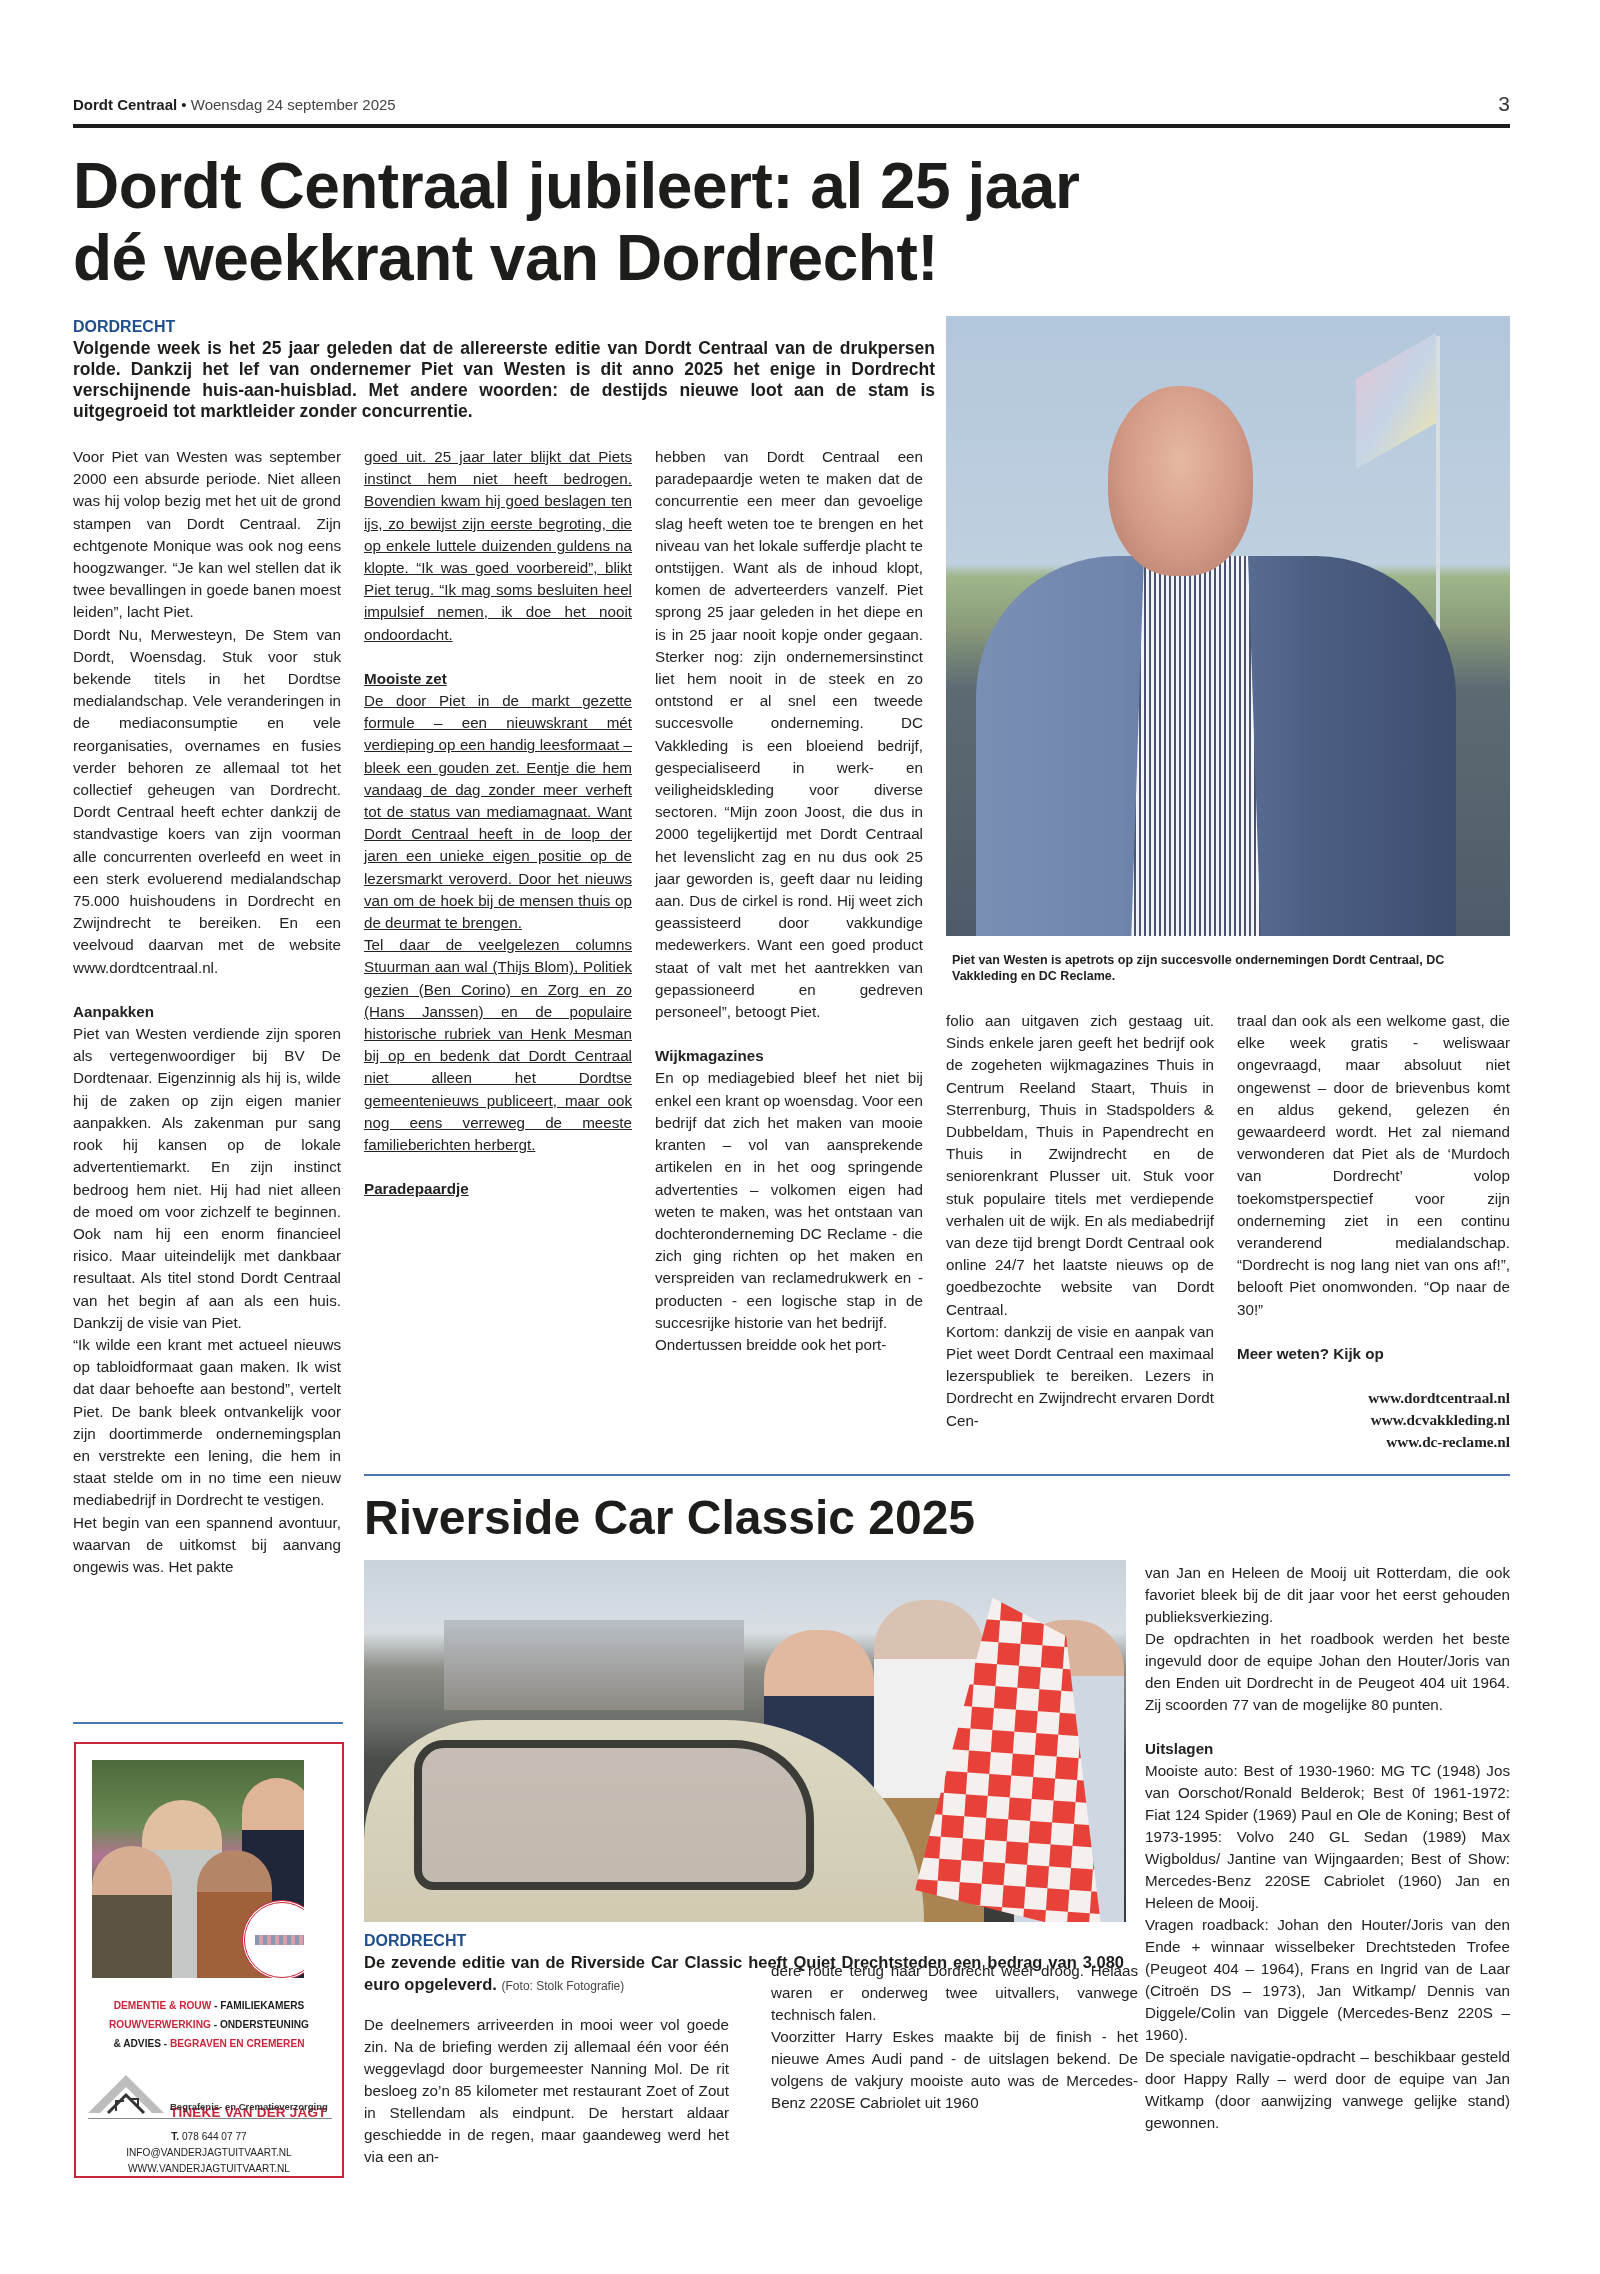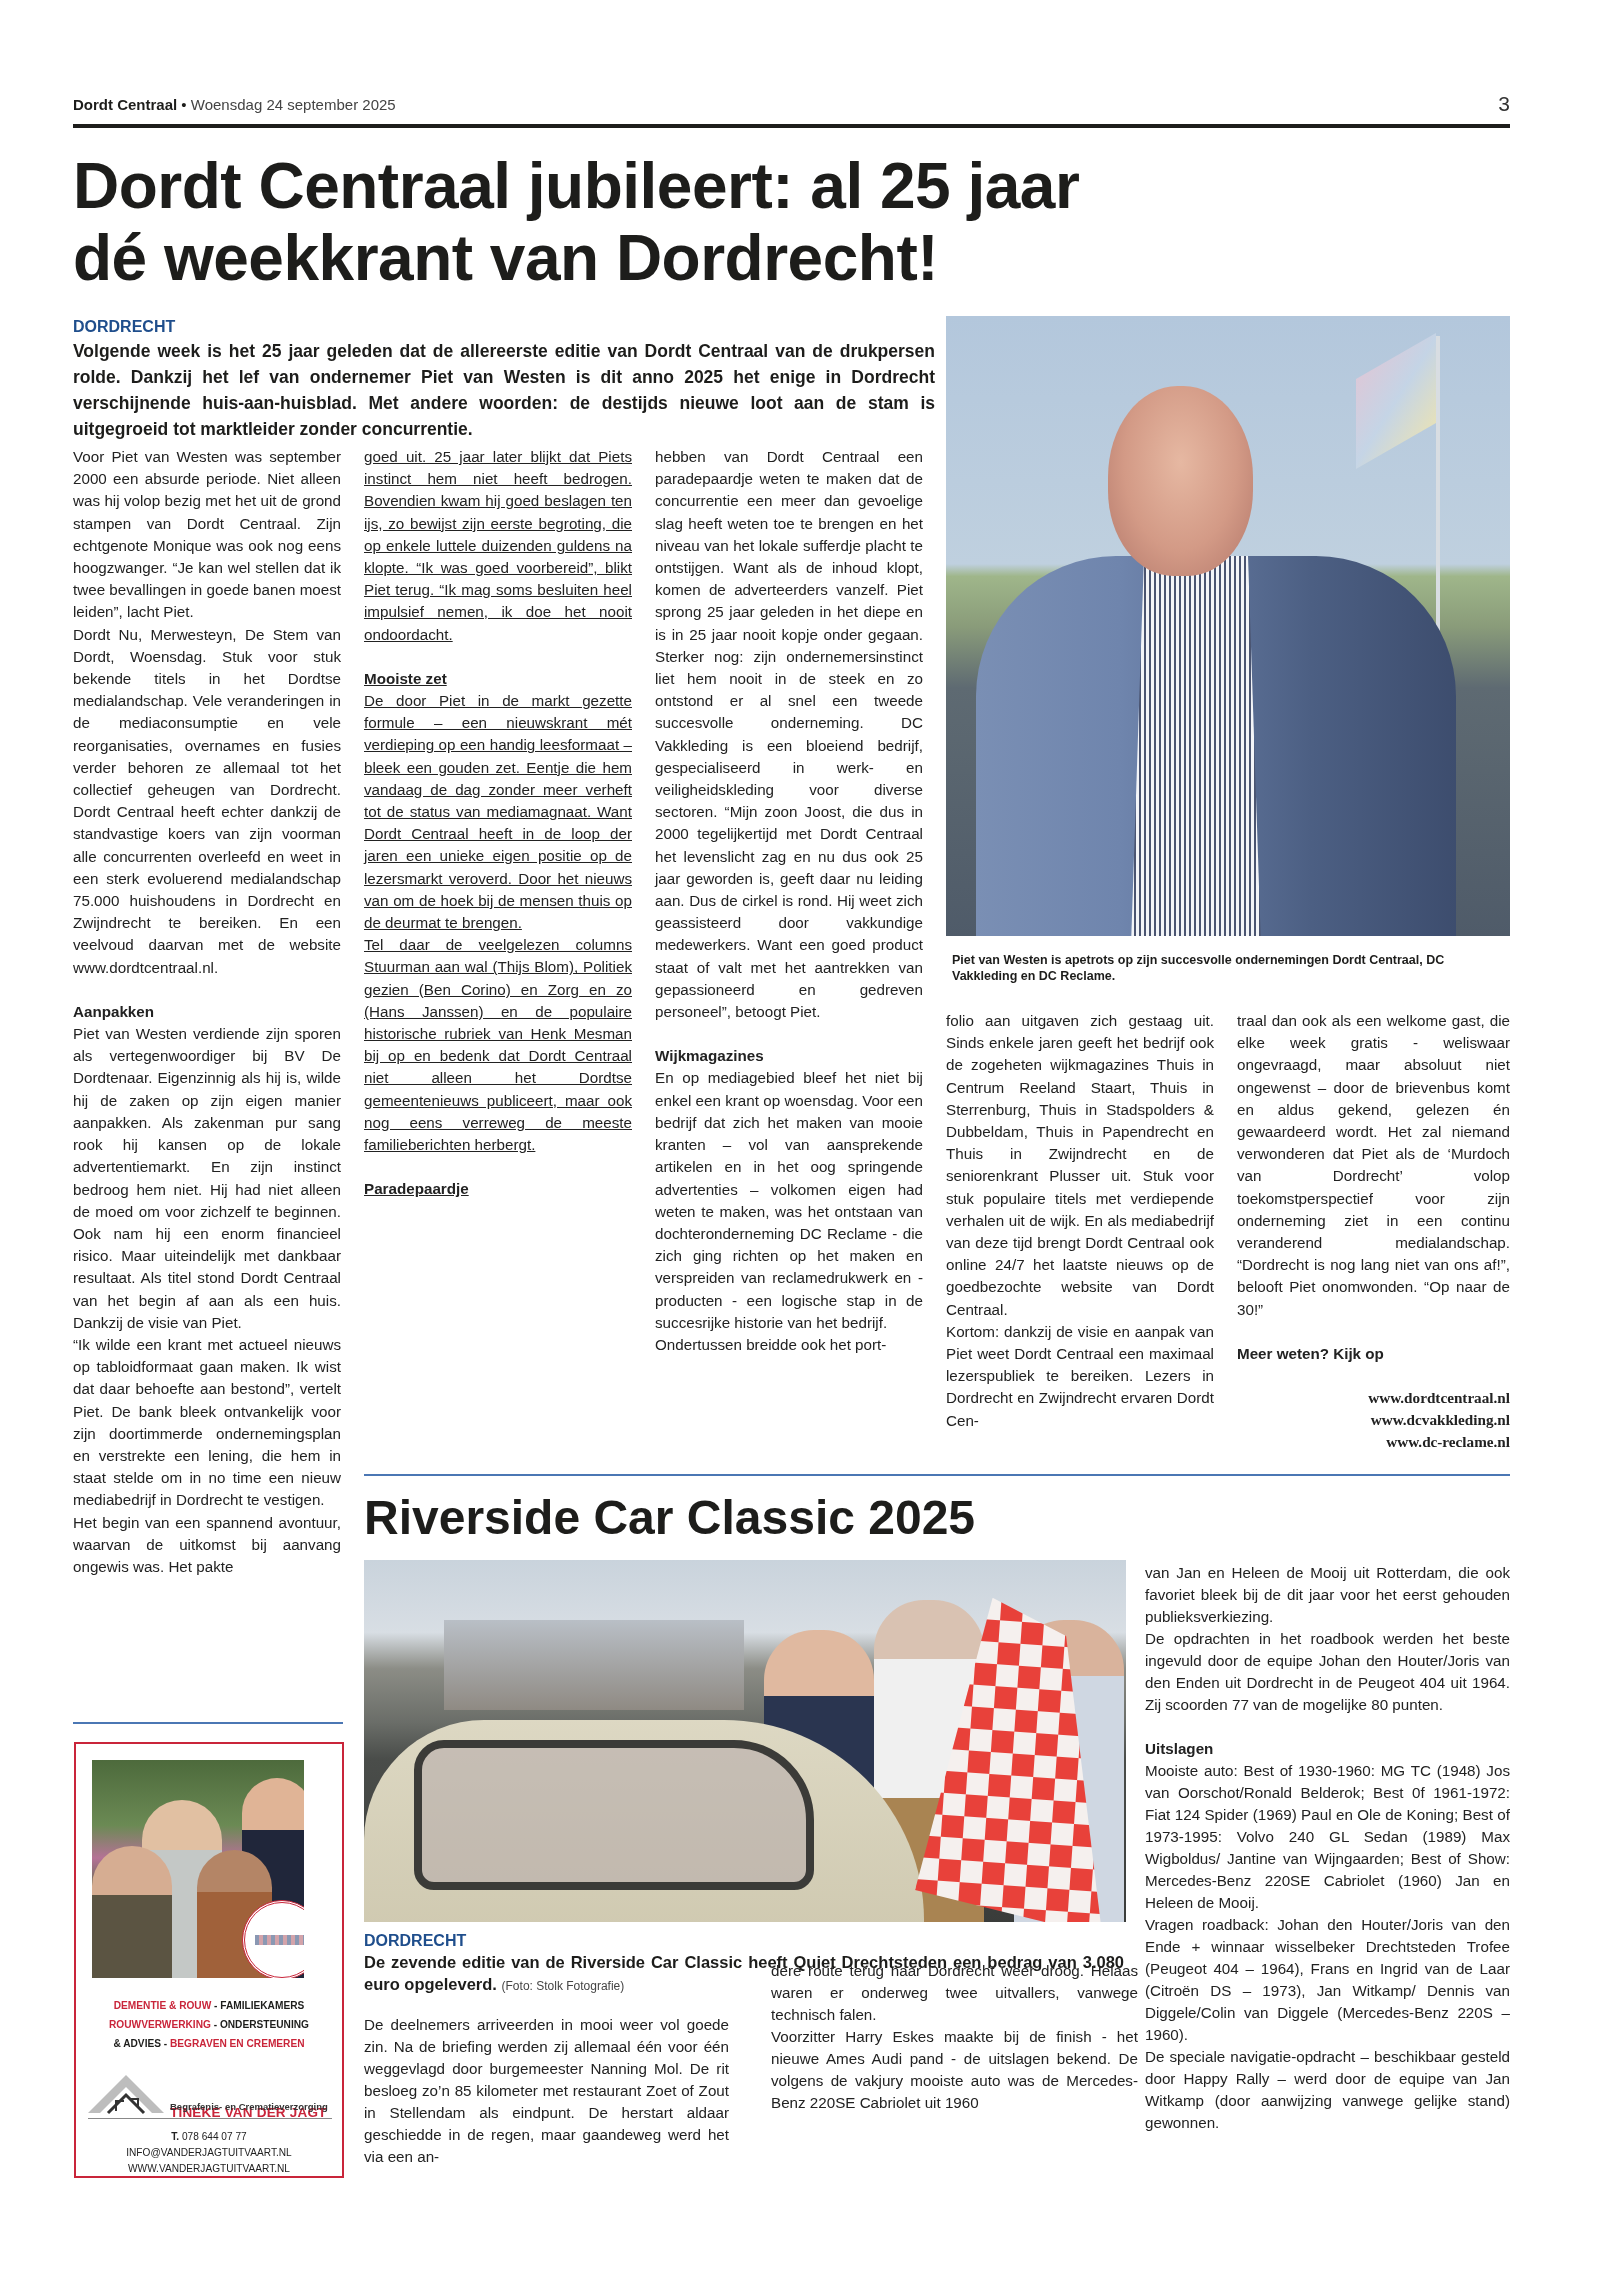--- a/index.html
+++ b/index.html
@@ -10,21 +10,21 @@
   .masthead .pub { position: absolute; left: 0; top: 0; font-size: 15px; }
   .masthead .pub b { font-weight: bold; }
   .masthead .pub .date { color: #444; }
   .masthead .pageno { position: absolute; right: 0; top: -4px; font-size: 21px; color: #333; }
   .rule-top { position: absolute; left: 73px; top: 124px; width: 1437px; height: 4px; background: #1d1d1b; }
 
   .headline { position: absolute; left: 73px; top: 150px; width: 1300px; font-size: 64px; line-height: 72px; font-weight: bold; letter-spacing: -0.5px; color: #1d1d1b; }
 
   .kicker { color: #1f4e8c; font-weight: bold; font-size: 16px; }
   .kicker.main { position: absolute; left: 73px; top: 318px; }
-  .intro { position: absolute; left: 73px; top: 338px; width: 862px; font-size: 17.5px; line-height: 26px; font-weight: bold; text-align: justify; }
+  .intro { position: absolute; left: 73px; top: 338px; width: 862px; font-size: 17.5px; line-height: 21px; font-weight: bold; text-align: justify; }
 
   .col { position: absolute; font-size: 15.2px; line-height: 22.2px; text-align: justify; color: #222; }
   .col p { margin: 0; }
   .col h4 { font-size: 15.2px; font-weight: bold; margin-top: 22px; line-height: 22.2px; }
   .col1 { left: 73px; top: 446px; width: 268px; }
   .col2 { left: 364px; top: 446px; width: 268px; text-decoration: underline; }
   .col3 { left: 655px; top: 446px; width: 268px; }
   .col4 { left: 946px; top: 1010px; width: 268px; }
   .col5 { left: 1237px; top: 1010px; width: 273px; }
   .col5 .links { margin-top: 22px; font-weight: bold; text-align: right; font-family: Liberation Serif, serif; }

